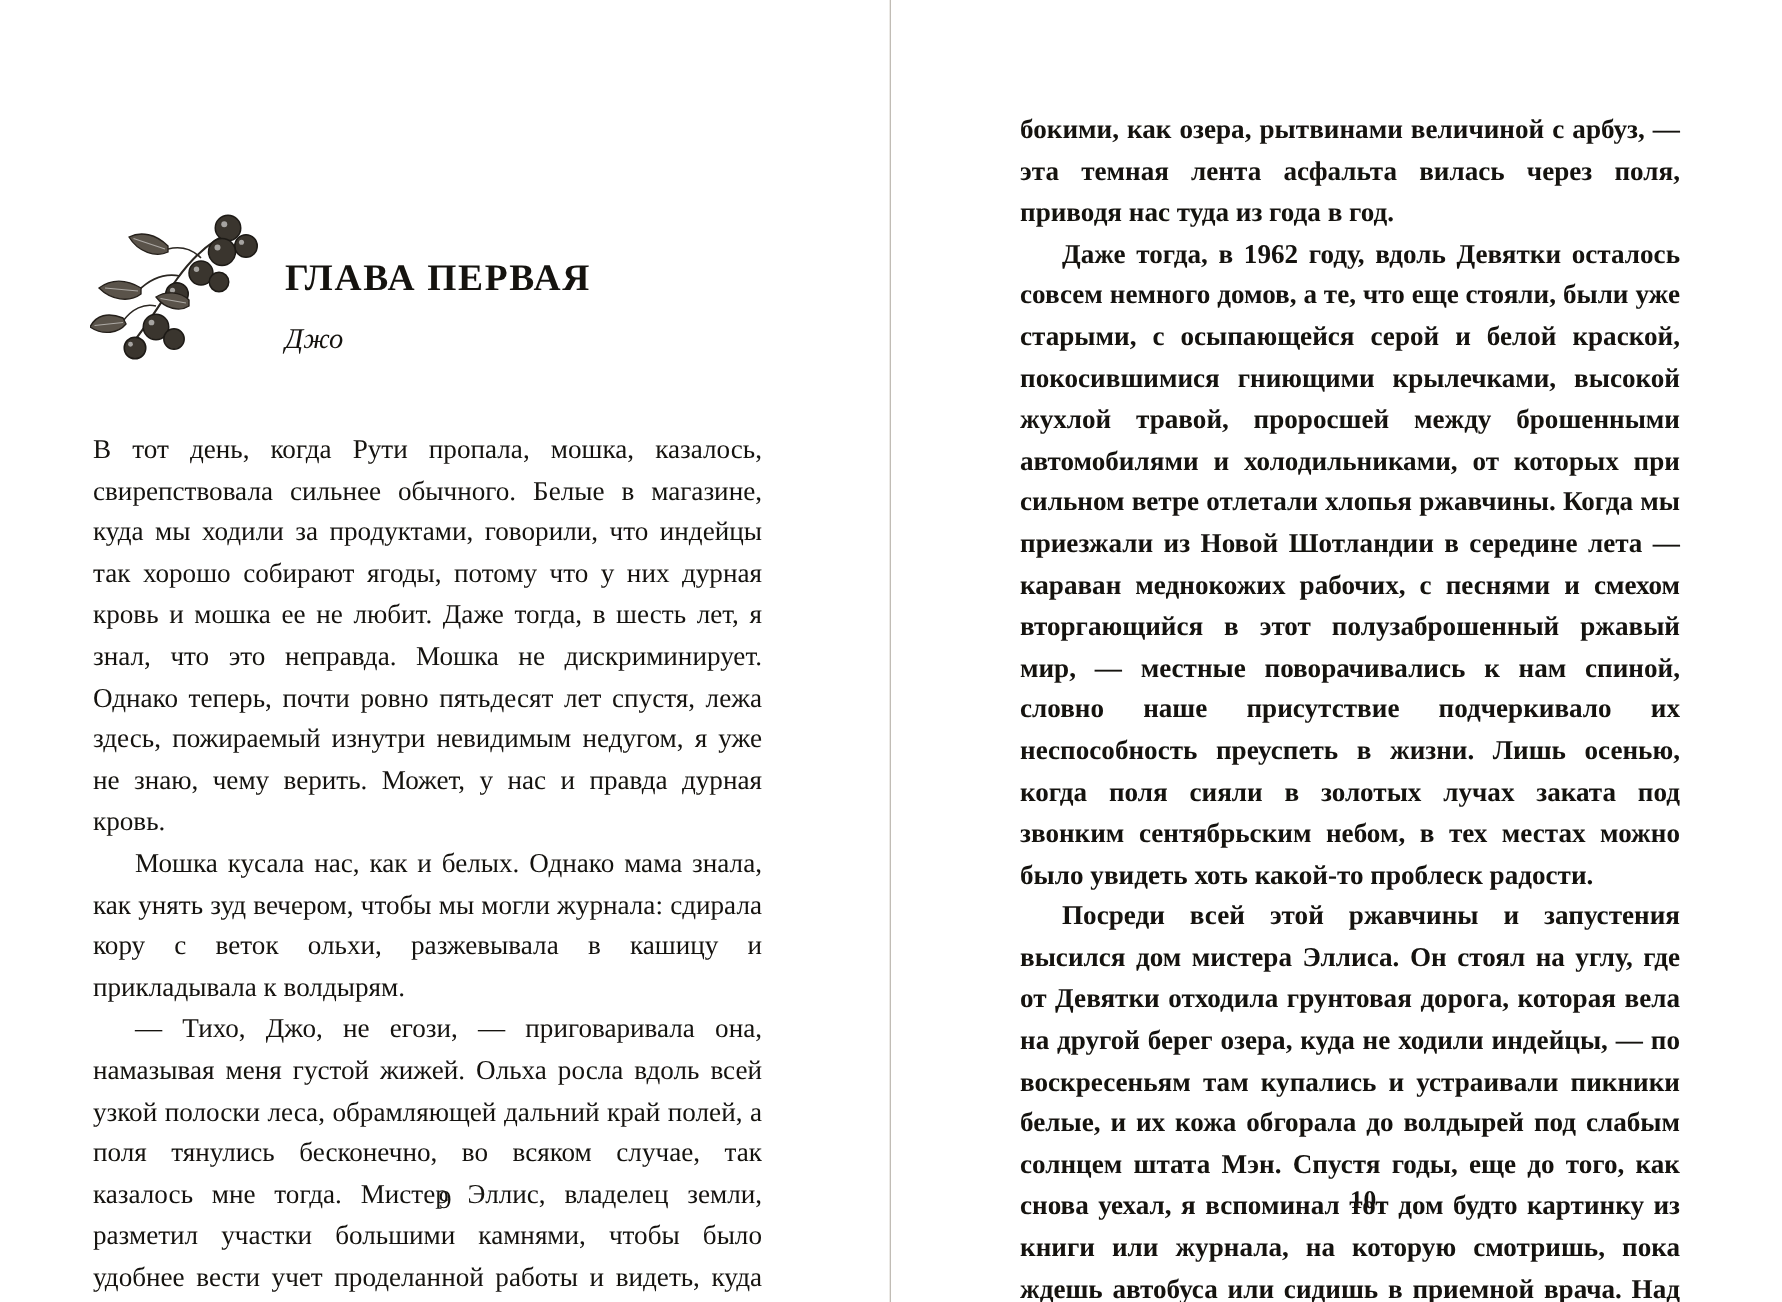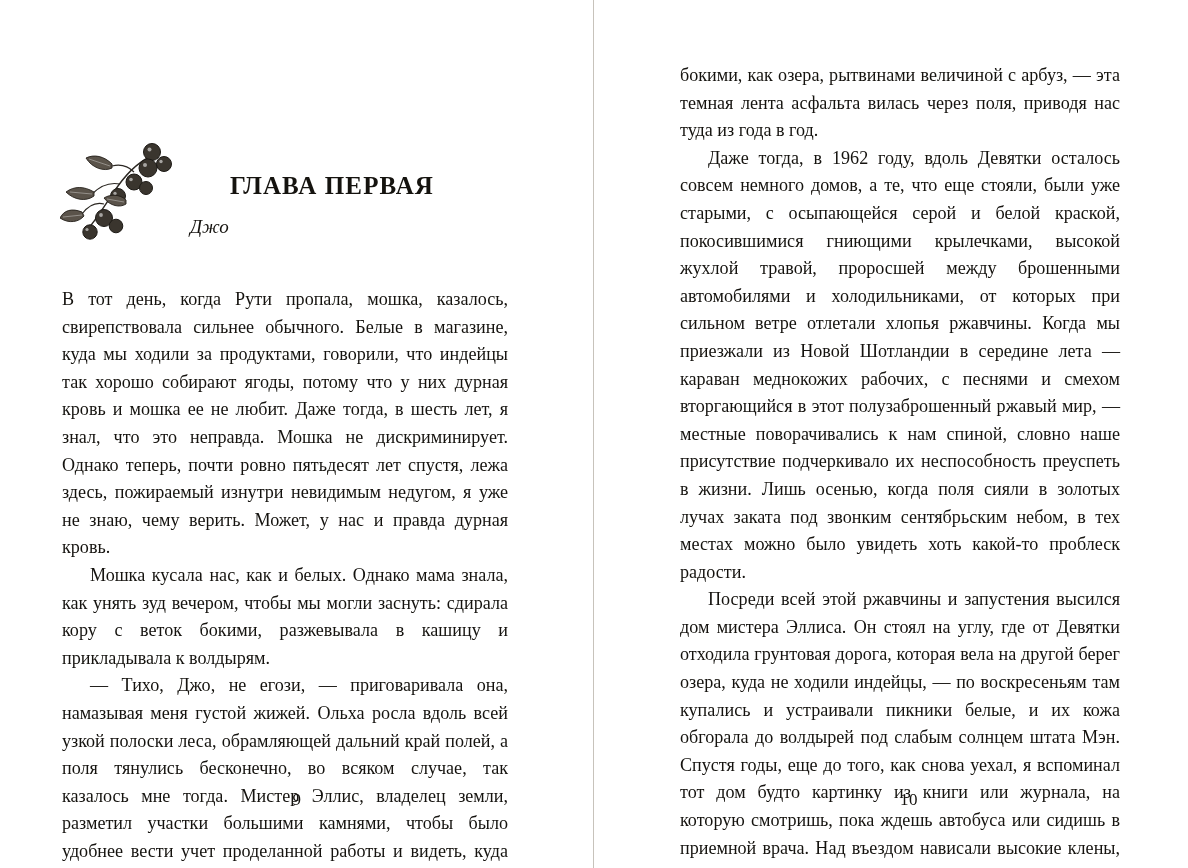--- a/index.html
+++ b/index.html
@@ -23,21 +23,22 @@
   .page {
     position: relative;
     width: 594px;
     height: 868px;
     box-sizing: border-box;
   }
   .page-left {
     padding: 0 86px 0 62px;
   }
   .page-right {
-    padding: 0 68px 0 86px;
+    padding: 11px 68px 0 86px;
+    font-weight: bold;
   }
   .gutter {
     position: absolute;
     left: 593px;
     top: 0;
     width: 1px;
     height: 868px;
     background: linear-gradient(to right, #d8d4cd, #b6b1a9);
   }
   .chapter-head {
@@ -54,21 +55,20 @@
   }
   .chapter-title {
     position: absolute;
     left: 128px;
     top: 22px;
     font-size: 25px;
     letter-spacing: 1.1px;
     font-variant: small-caps;
     text-transform: uppercase;
     font-weight: 700;
-    margin-left: 40px;
   }
   .chapter-subtitle {
     position: absolute;
     left: 128px;
     top: 66px;
     font-size: 19px;
     font-style: italic;
   }
   .body-text {
     font-size: 18.1px;
@@ -151,21 +151,21 @@
             <path d="M64 64 L47 61"></path>
           </g>
         </svg>
       </div>
       <div class="chapter-title">ГЛАВА ПЕРВАЯ</div>
       <div class="chapter-subtitle">Джо</div>
     </div>
 
     <div class="body-text">
       <p class="no-indent">В тот день, когда Рути пропала, мошка, казалось, свирепствовала сильнее обычного. Белые в магазине, куда мы ходили за продуктами, говорили, что индейцы так хорошо собирают ягоды, потому что у них дурная кровь и мошка ее не любит. Даже тогда, в шесть лет, я знал, что это неправда. Мошка не дискриминирует. Однако теперь, почти ровно пятьдесят лет спустя, лежа здесь, пожираемый изнутри невидимым недугом, я уже не знаю, чему верить. Может, у нас и правда дурная кровь.</p>
-      <p>Мошка кусала нас, как и белых. Однако мама знала, как унять зуд вечером, чтобы мы могли заснуть: сдирала кору с веток бокими, разжевывала в кашицу и прикладывала к волдырям.</p>
+      <p>Мошка кусала нас, как и белых. Однако мама знала, как унять зуд вечером, чтобы мы могли журнала: сдирала кору с веток ольхи, разжевывала в кашицу и прикладывала к волдырям.</p>
       <p>— Тихо, Джо, не егози, — приговаривала она, намазывая меня густой жижей. Ольха росла вдоль всей узкой полоски леса, обрамляющей дальний край полей, а поля тянулись бесконечно, во всяком случае, так казалось мне тогда. Мистер Эллис, владелец земли, разметил участки большими камнями, чтобы было удобнее вести учет проделанной работы и видеть, куда идти дальше. Но рано или поздно мы всегда упирались в лес. А если не в лес, то в полузаброшенную дорогу 9, Девятку, усеянную глу-</p>
     </div>
 
     <div class="folio">9</div>
   </div>
 
   <div class="gutter"></div>
 
   <div class="page page-right">
     <div class="body-text">

